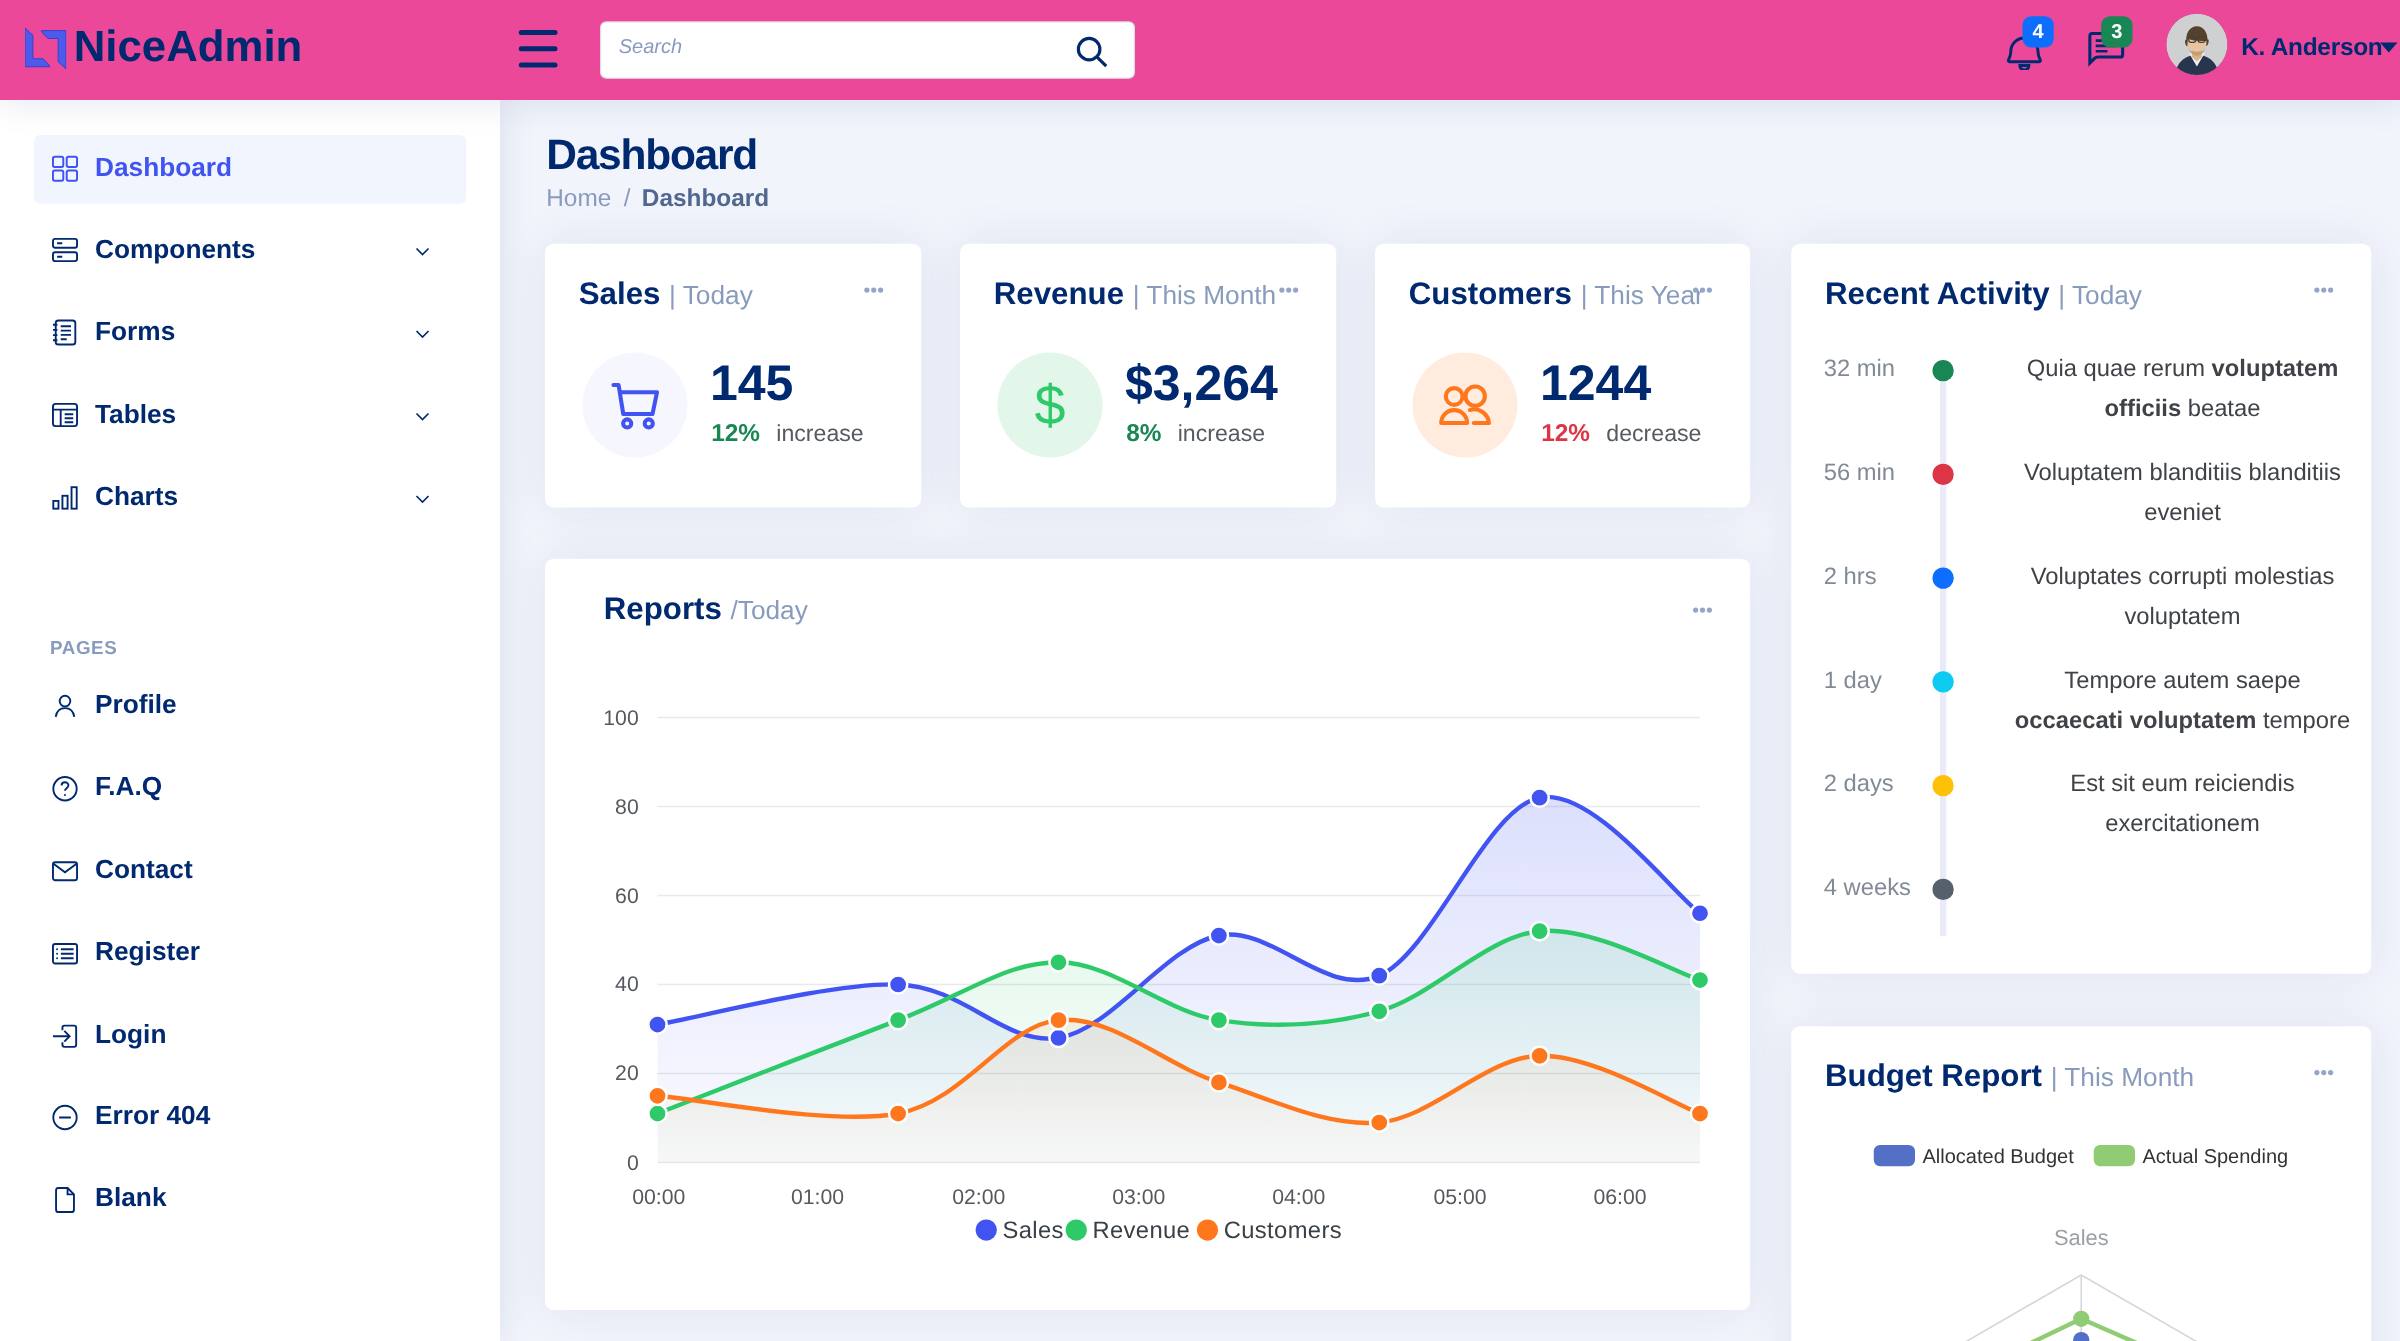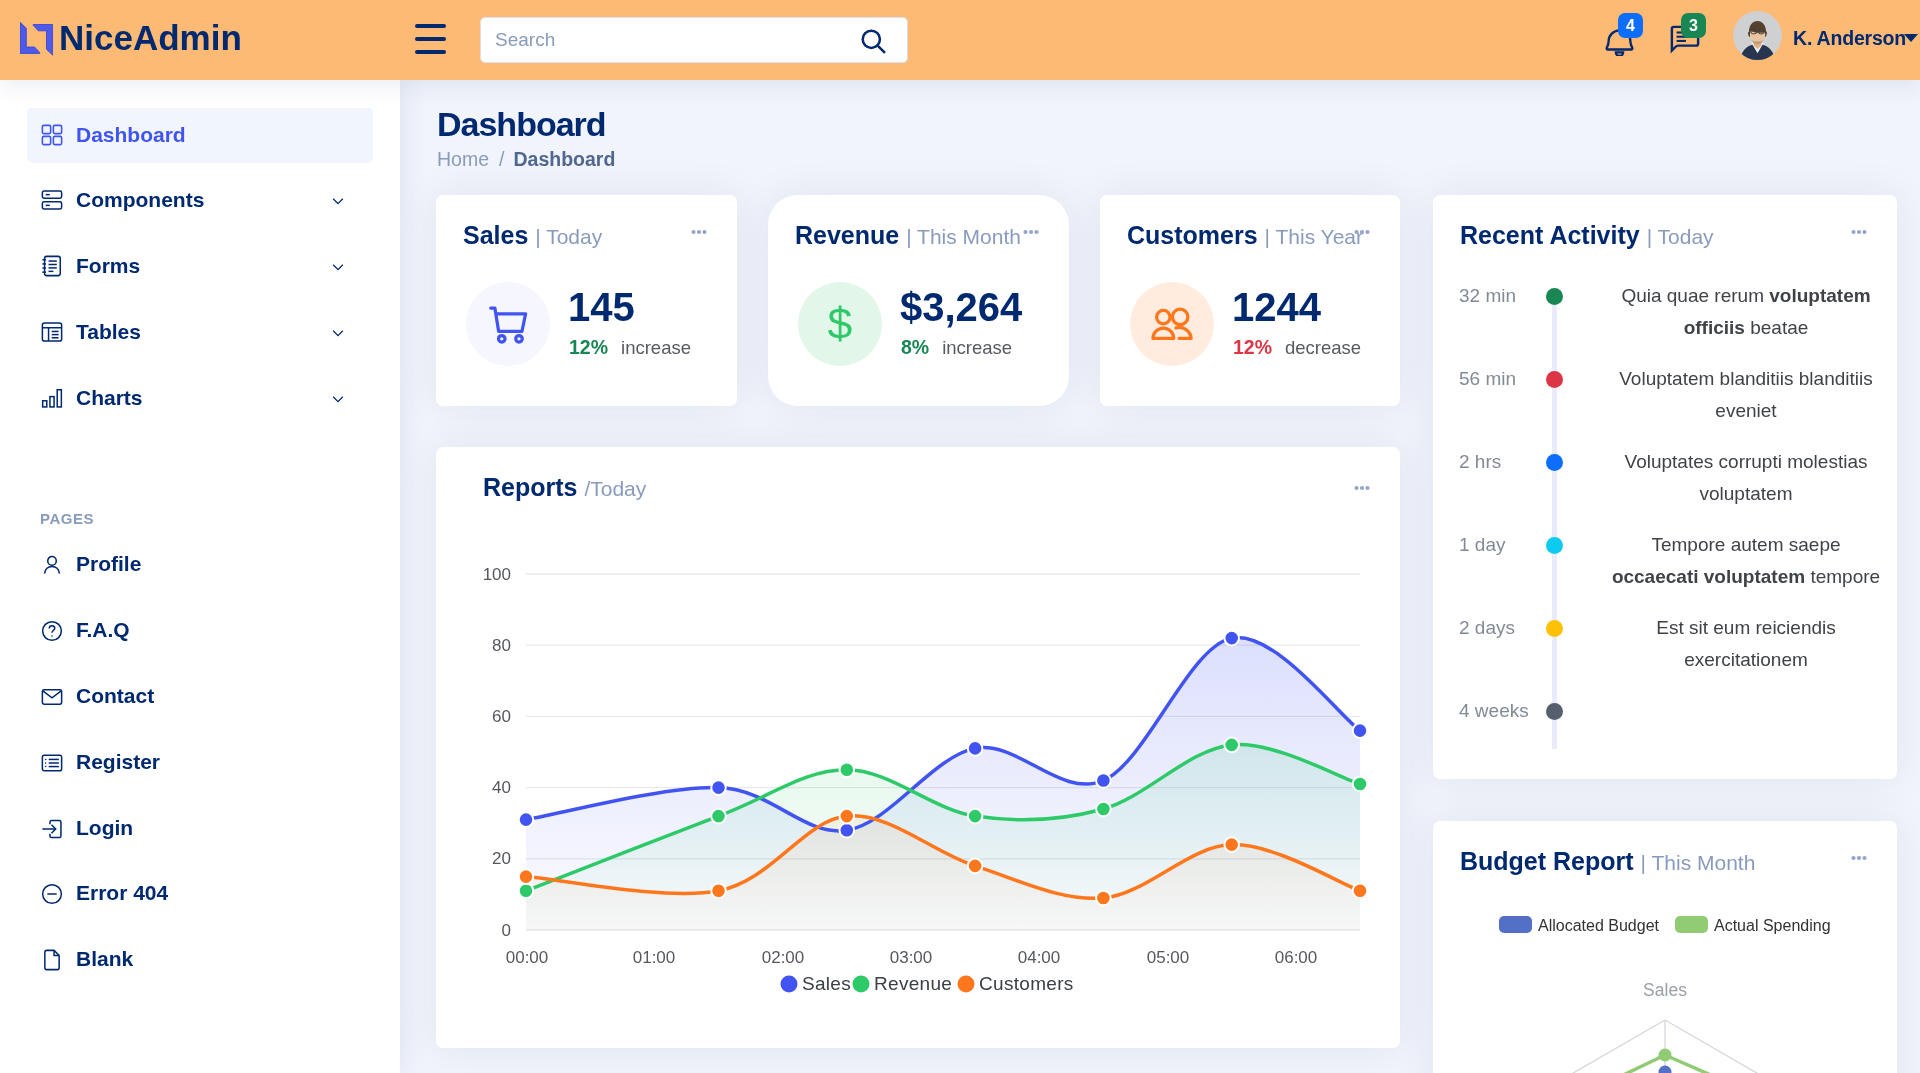--- a/index.html
+++ b/index.html
@@ -1,28 +1,28 @@
 <!DOCTYPE html>
 <html lang="en"><head>
 <meta charset="utf-8">
 <title>Dashboard - NiceAdmin</title>
 <style>
   * { margin:0; padding:0; box-sizing:border-box; }
   html,body { width:1920px; height:1073px; overflow:hidden; font-family:"Liberation Sans", sans-serif; }
   body { background:#f1f4fb; position:relative; }
   .abs { position:absolute; }
   
-  #header { position:absolute; left:0; top:0; width:1920px; height:80px; background:#fdba74;
+  #header { position:absolute; left:0; top:0; width:1920px; height:80px; background:#ec4899;
             box-shadow:0 3px 27px rgba(1,41,112,0.1); z-index:20; }
   .logo-text { position:absolute; left:59px; top:18px; font-size:35px; font-weight:700; color:#012970; letter-spacing:0; }
   .hamburger { position:absolute; left:415px; top:24px; width:31px; }
   .hamburger div { height:4.2px; background:#012970; border-radius:2.5px; margin-bottom:8.8px; }
   .searchbox { position:absolute; left:480px; top:17px; width:428px; height:46px; background:#fff;
                border:1px solid #d9dee8; border-radius:5px; }
-  .searchbox .ph { position:absolute; left:14px; top:11px; font-size:19px; color:#899bbd; }
+  .searchbox .ph { position:absolute; left:14px; top:11px; font-size:16px; color:#899bbd;font-style:italic; }
   .searchbox svg { position:absolute; right:22px; top:11px; }
   .hicon { position:absolute; top:26px; }
   .badge { position:absolute; border-radius:7px; color:#fff; font-size:16px; font-weight:700;
            width:25px; height:25px; text-align:center; line-height:25px; }
   .avatar { position:absolute; left:1733px; top:11px; width:49px; height:49px; border-radius:50%; overflow:hidden; }
   .uname { position:absolute; left:1794px; top:26px; font-size:20px; font-weight:700; color:#012970; }
   .caret { position:absolute; left:1904px; top:34px; width:0; height:0; border-left:7px solid transparent;
            border-right:7px solid transparent; border-top:8px solid #012970; }
   
   #sidebar { position:absolute; left:0; top:80px; width:400px; height:993px; background:#fff;
@@ -244,21 +244,21 @@
       <svg width="40" height="40" viewBox="0 0 16 16" fill="none" stroke="#4154f1" stroke-width="1.3" stroke-linecap="round" stroke-linejoin="round">
         <path d="M1.1 1.6 H2.75 L4.25 10.9 H13.6 L15.05 3.9 H3.15"></path>
         <circle cx="5.5" cy="13.9" r="1.3"></circle>
           <circle cx="12.4" cy="13.9" r="1.3"></circle>
       </svg>
     </div>
     <div class="knum">145</div>
     <div class="kpct"><span style="color:#198754;">12%</span><span class="lbl">increase</span></div>
   </div>
 
-  <div class="card" style="left:768px; top:195px; width:301px; height:211px;border-radius:30px;">
+  <div class="card" style="left:768px; top:195px; width:301px; height:211px;">
     <div class="card-title">Revenue <span class="sub">| This Month</span></div>
     <svg class="dots" style="right:30px; top:34px" width="16" height="6" viewBox="0 0 16 6">
         <circle cx="2.5" cy="3" r="2.1" fill="#95a5c9"></circle>
         <circle cx="8" cy="3" r="2.1" fill="#95a5c9"></circle>
         <circle cx="13.5" cy="3" r="2.1" fill="#95a5c9"></circle>
       </svg>
     <div class="icircle" style="background:#e2f6e9;">
       <svg width="46" height="46" viewBox="0 0 16 16" fill="#2eca6a">
         <text x="8" y="13.2" text-anchor="middle" font-size="15.5" font-weight="400" font-family="Liberation Sans, sans-serif">$</text>
       </svg>

